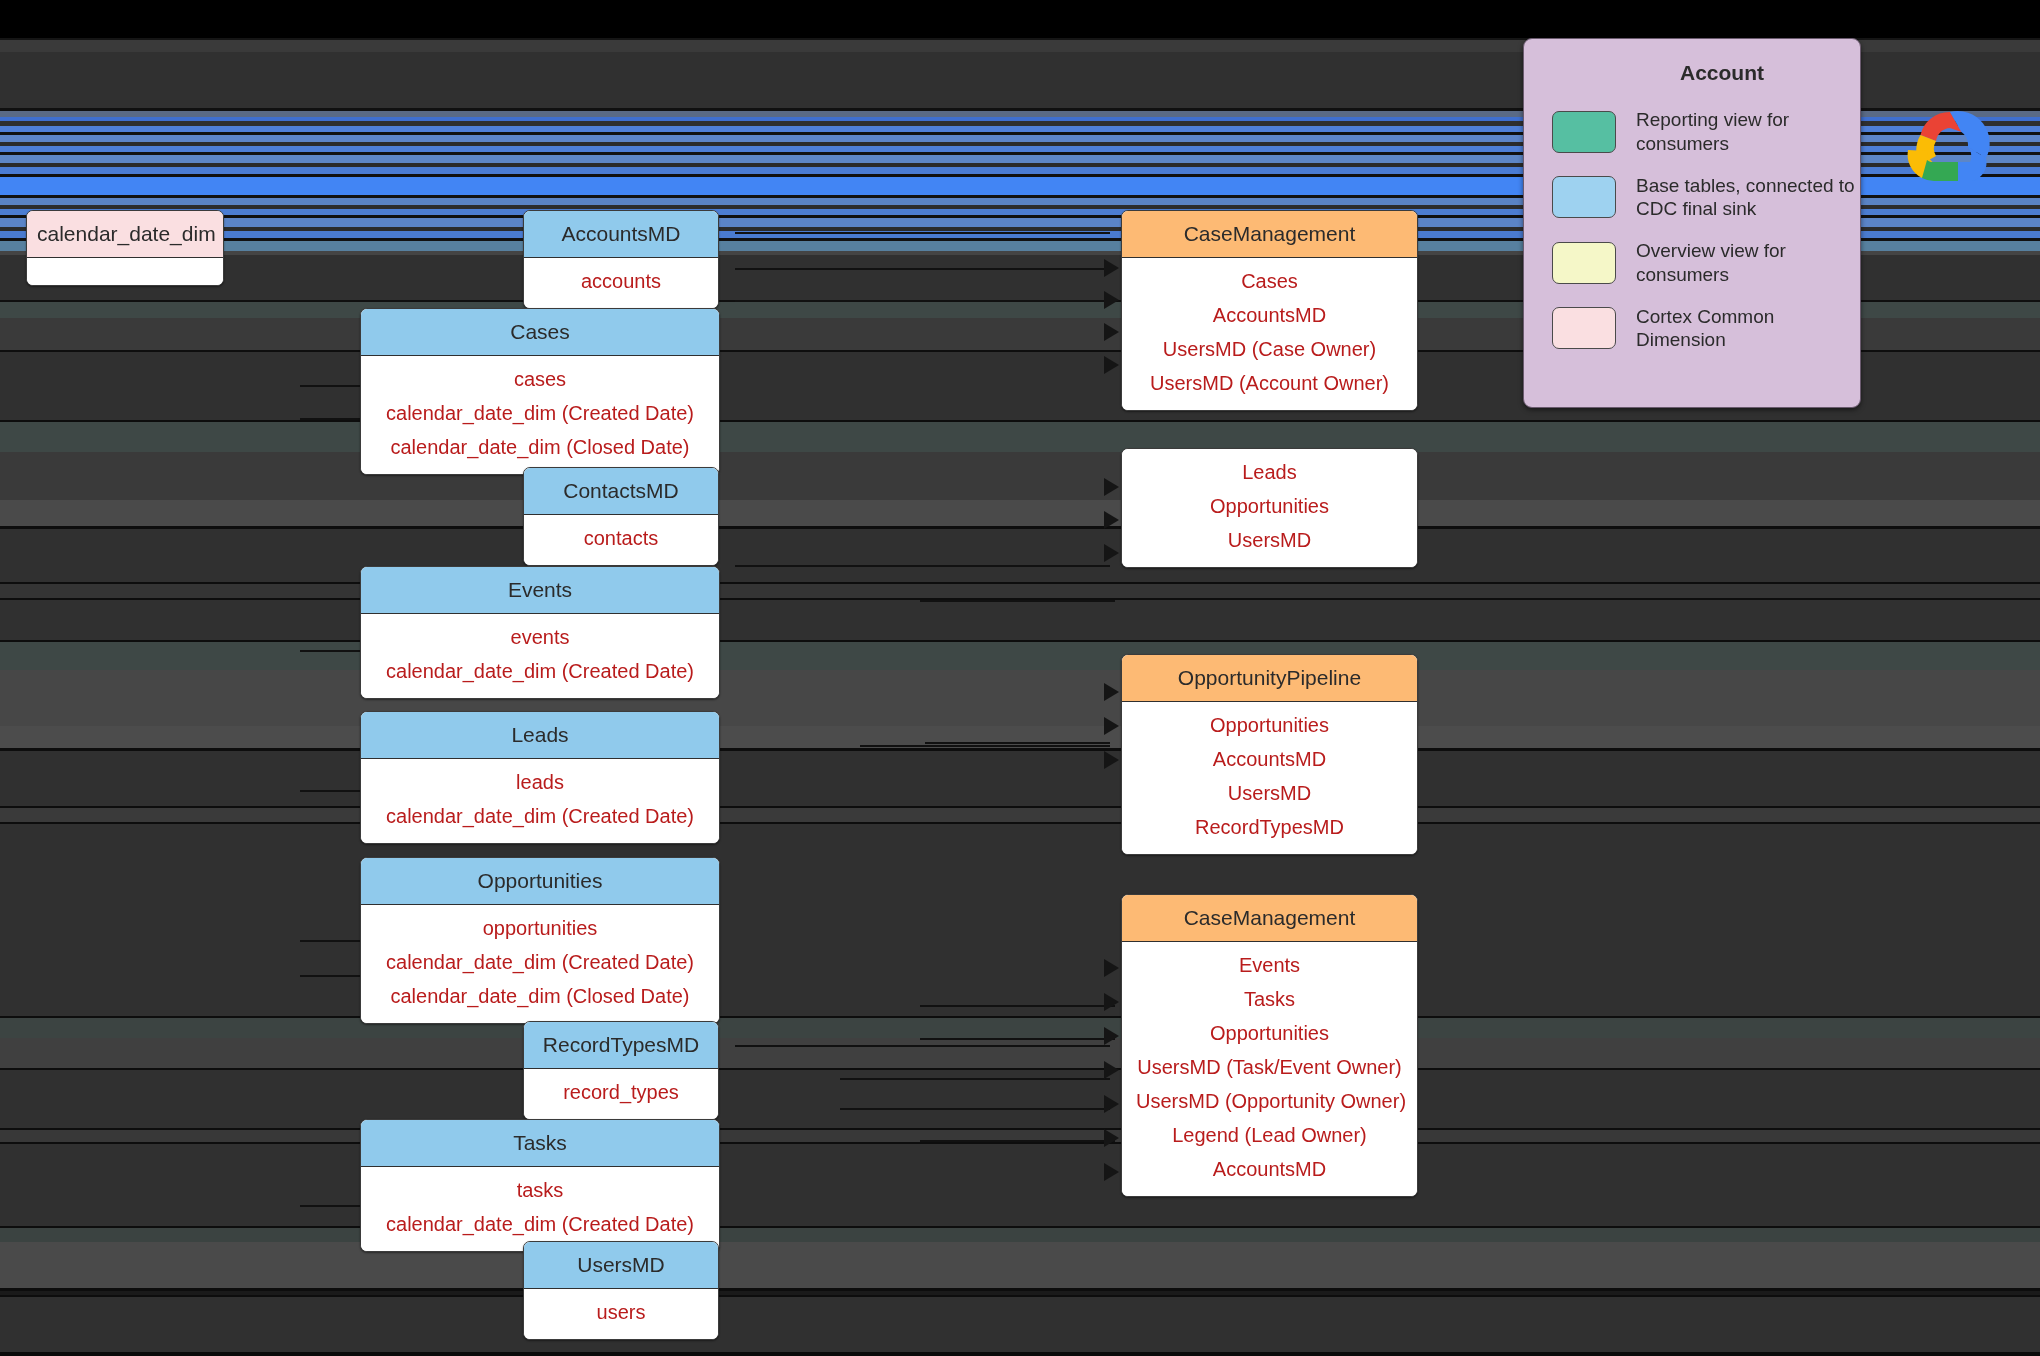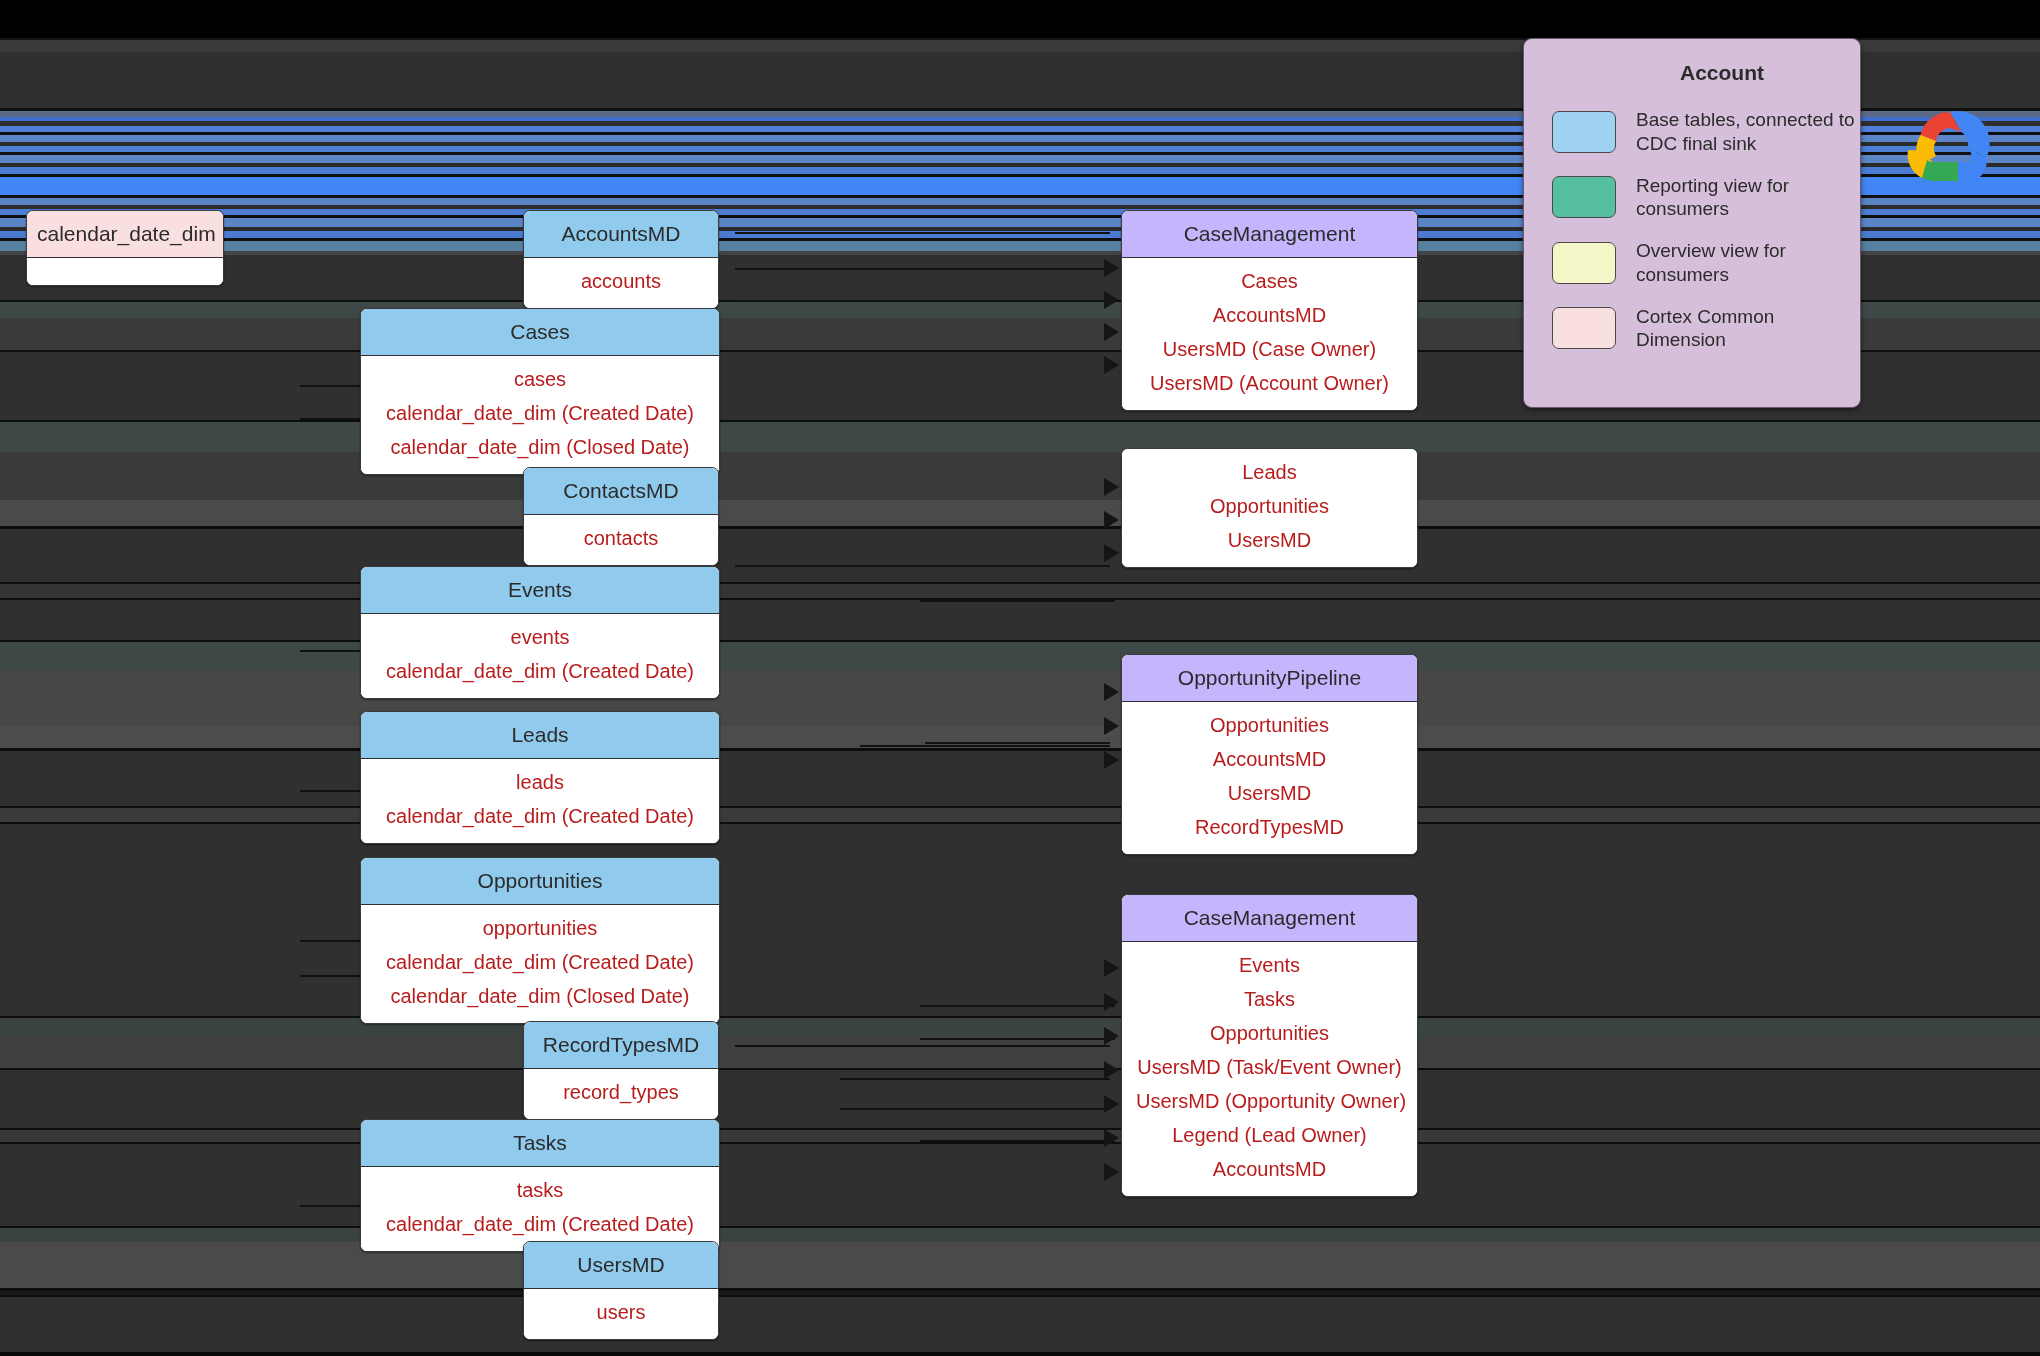--- a/index.html
+++ b/index.html
@@ -36,21 +36,21 @@
   .node .body.empty{padding:0;height:27px;}
   .node .row{
     text-align:center;
     font-size:20px;
     color:#b91c1c;
     line-height:1;
     padding:7px 4px;
     white-space:nowrap;
   }
   .blue   .hdr{background:#90caec;}
-  .teal   .hdr{background:#c4b5fd;}
+  .teal   .hdr{background:#fdba74;}
   .pink   .hdr{background:#fadfe1;}
 
   
   .conn{position:absolute;height:0;border-top:2px solid #111;}
   .arrow{
     position:absolute;width:0;height:0;
     border-top:9px solid transparent;
     border-bottom:9px solid transparent;
     border-left:15px solid #151515;
   }
@@ -292,26 +292,26 @@
           <div class="row">Legend (Lead Owner)</div>
           <div class="row">AccountsMD</div>
         </div>
       </div>
     </div>
 
   <div class="legend" id="legend" style="left:1523px;top:38px;width:338px;height:370px;">
     <div class="legend-title">Account</div>
     <div id="legend-rows">
         <div class="legend-row">
+          <div class="swatch" style="background: rgb(86, 191, 162);"></div>
+          <div class="legend-label">Reporting view for consumers</div>
+        </div>
+        <div class="legend-row">
           <div class="swatch" style="background: rgb(158, 210, 240);"></div>
           <div class="legend-label">Base tables, connected to CDC final sink</div>
-        </div>
-        <div class="legend-row">
-          <div class="swatch" style="background: rgb(86, 191, 162);"></div>
-          <div class="legend-label">Reporting view for consumers</div>
         </div>
         <div class="legend-row">
           <div class="swatch" style="background: rgb(245, 247, 200);"></div>
           <div class="legend-label">Overview view for consumers</div>
         </div>
         <div class="legend-row">
           <div class="swatch" style="background: rgb(250, 223, 225);"></div>
           <div class="legend-label">Cortex Common Dimension</div>
         </div>
       </div>

